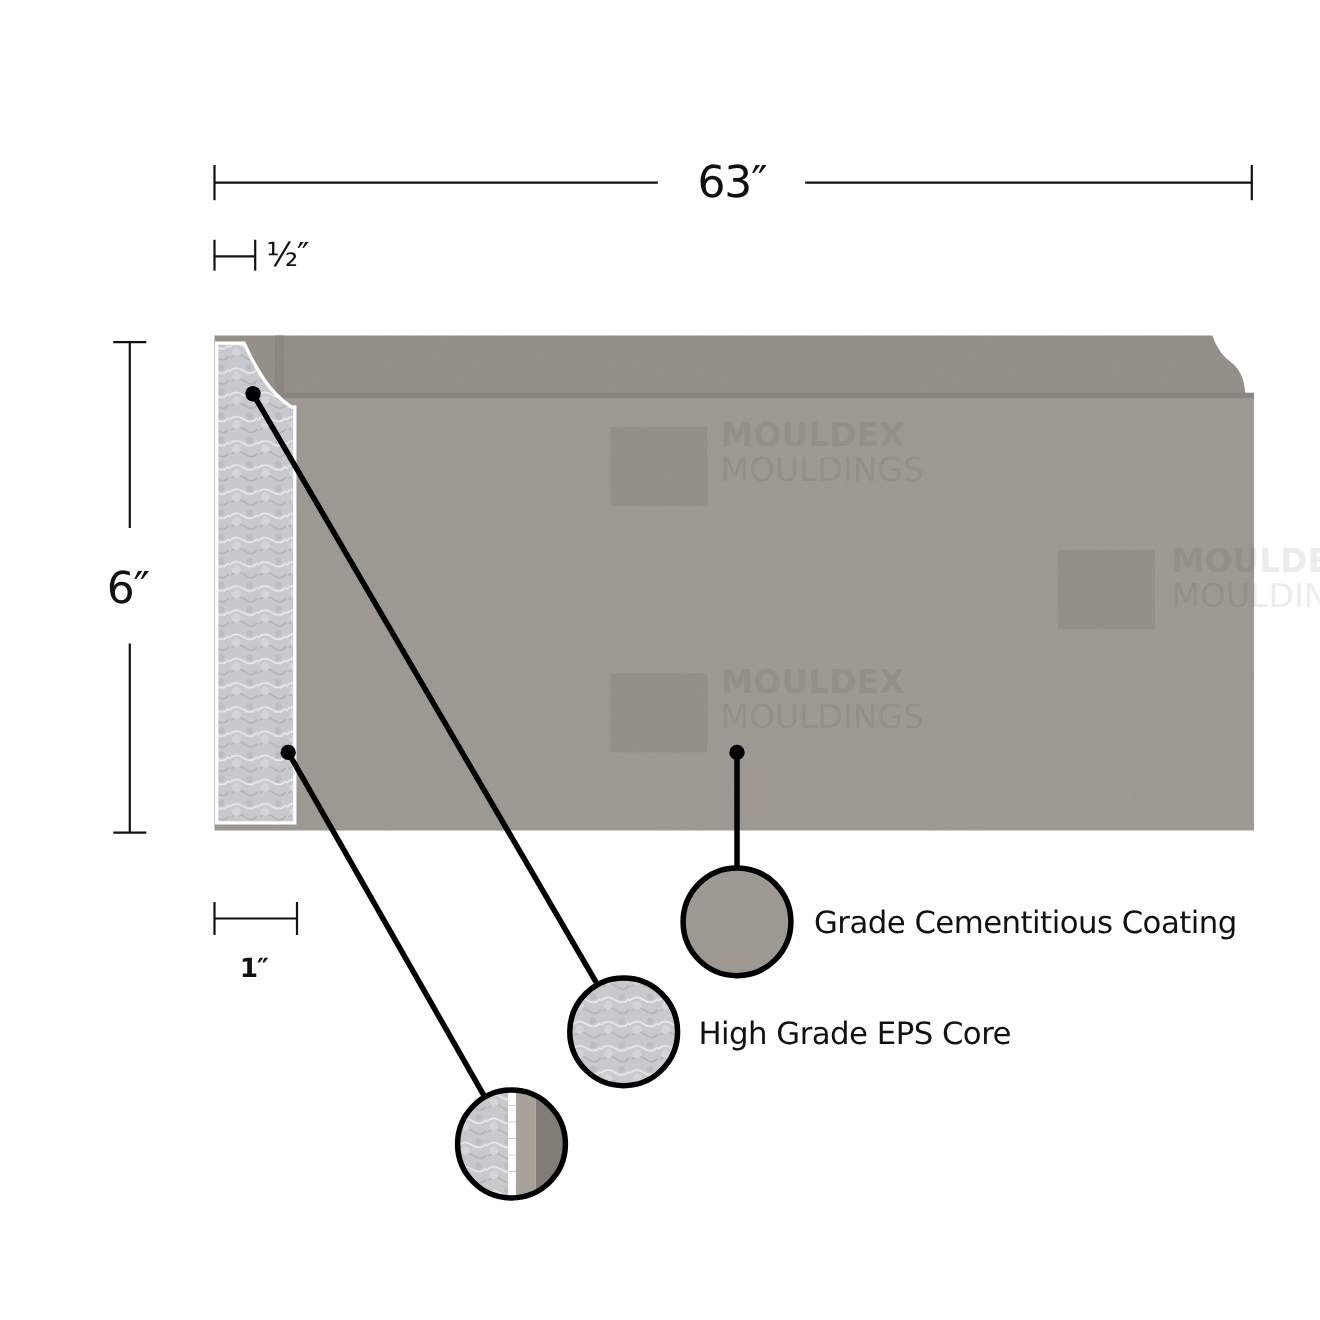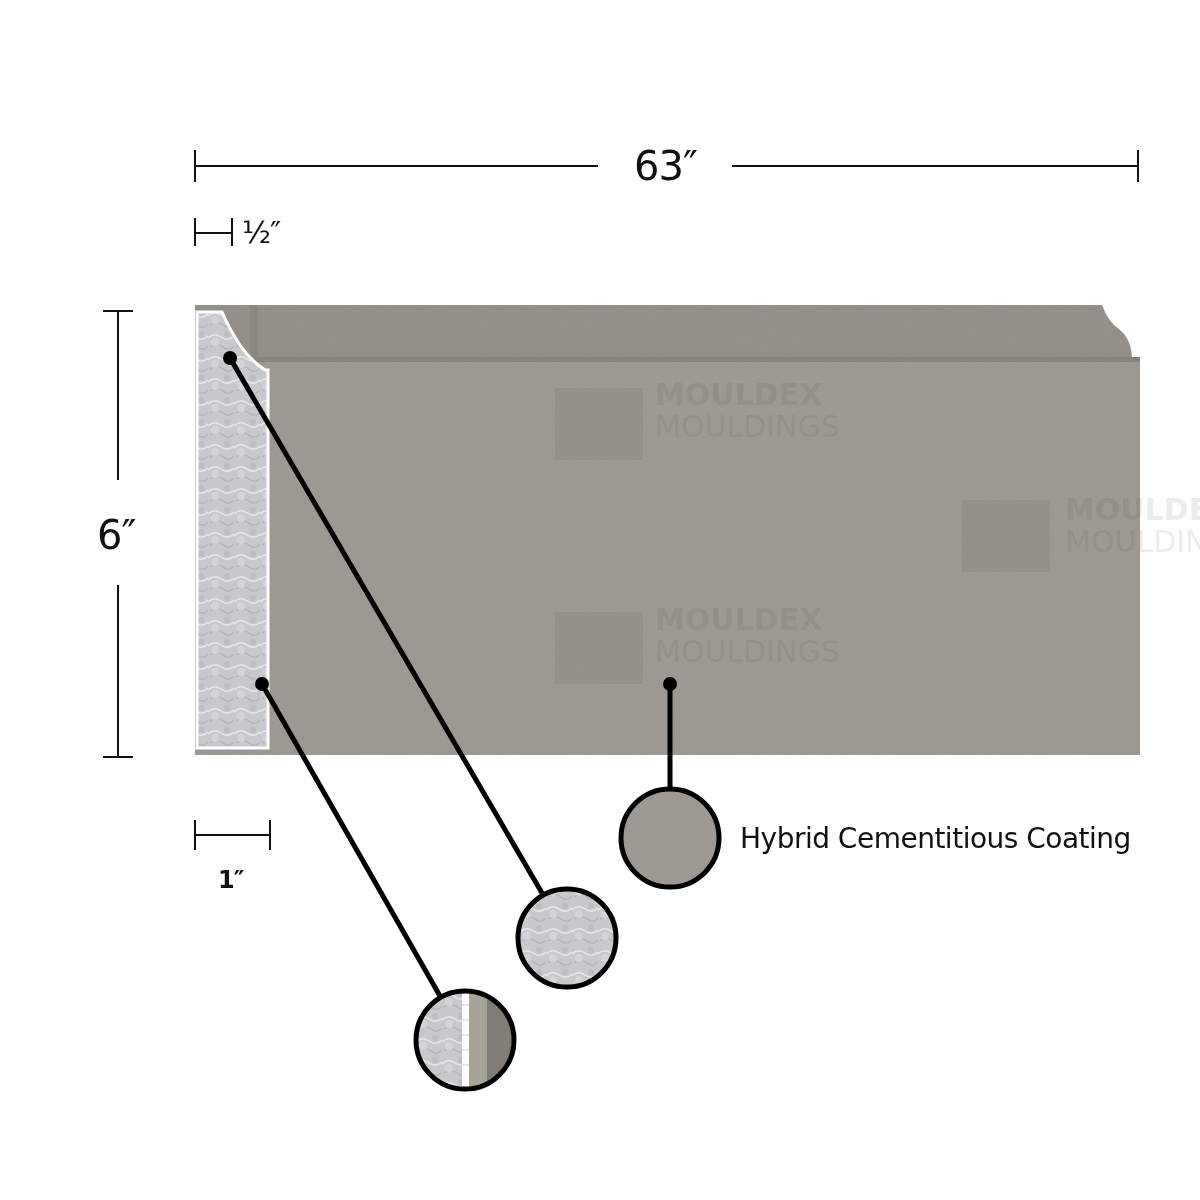--- a/index.html
+++ b/index.html
@@ -132,14 +132,15 @@
     </g>
   </svg>
 
   
   <div class="dim-label" style="left:634px; top:146px;">63″</div>
   <div class="dim-label small" style="left:242px; top:218px;">½″</div>
   <div class="dim-label" style="left:97px; top:515px;">6″</div>
   <div class="dim-label tiny" style="left:218px; top:868px;">1″</div>
 
   
-  <div class="callout-label" style="left:740px; top:825px;">Hybrid Cementitious Coating</div>
+  <div class="callout-label" style="left:740px; top:825px;">Grade Cementitious Coating</div>
+  <div class="callout-label" style="left:635px; top:926px;">High Grade EPS Core</div>
 </div>
 
 </body></html>

